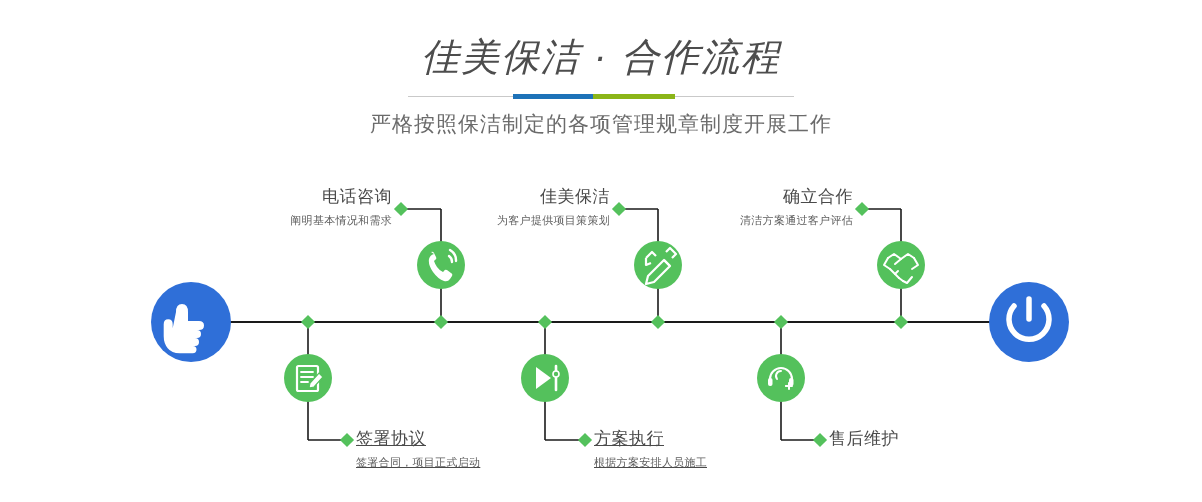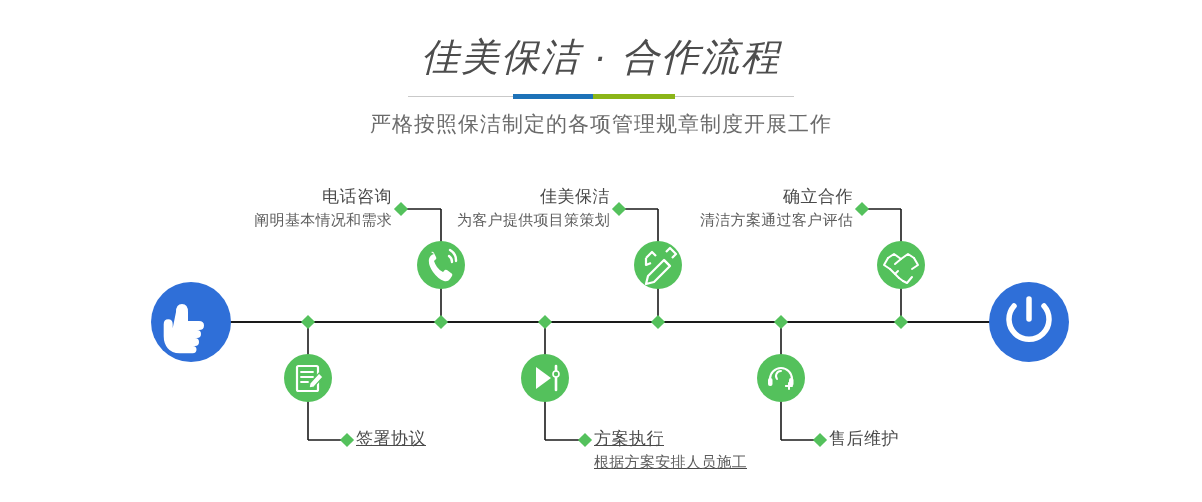--- a/index.html
+++ b/index.html
@@ -98,21 +98,21 @@
   .step-label.below {
     text-align: left;
   }
   .step-title {
     font-size: 17px;
     color: #4a4a4a;
     line-height: 22px;
     letter-spacing: 0.5px;
   }
   .step-desc {
-    font-size: 15px;
+    font-size: 11px;
     color: #5e5e5e;
     line-height: 20px;
     padding-top: 2px;
     letter-spacing: 0.3px;
   }
 </style>
 </head>
 <body>
 
 <div id="header">
@@ -258,20 +258,21 @@
     <div class="step-desc">为客户提供项目策策划</div>
   </div>
 
   <div class="step-label above" style="left:560px; top:186px; width:293px;">
     <div class="step-title">确立合作</div>
     <div class="step-desc">清洁方案通过客户评估</div>
   </div>
 
   <div class="step-label below" style="left:356px; top:428px; width:300px;text-decoration:underline;">
     <div class="step-title">签署协议</div>
+    <div class="step-desc">签署合同，项目正式启动</div>
   </div>
 
   <div class="step-label below" style="left:594px; top:428px; width:300px;text-decoration:underline;">
     <div class="step-title">方案执行</div>
     <div class="step-desc">根据方案安排人员施工</div>
   </div>
 
   <div class="step-label below" style="left:829px; top:428px; width:330px;">
     <div class="step-title">售后维护</div>
   </div>

